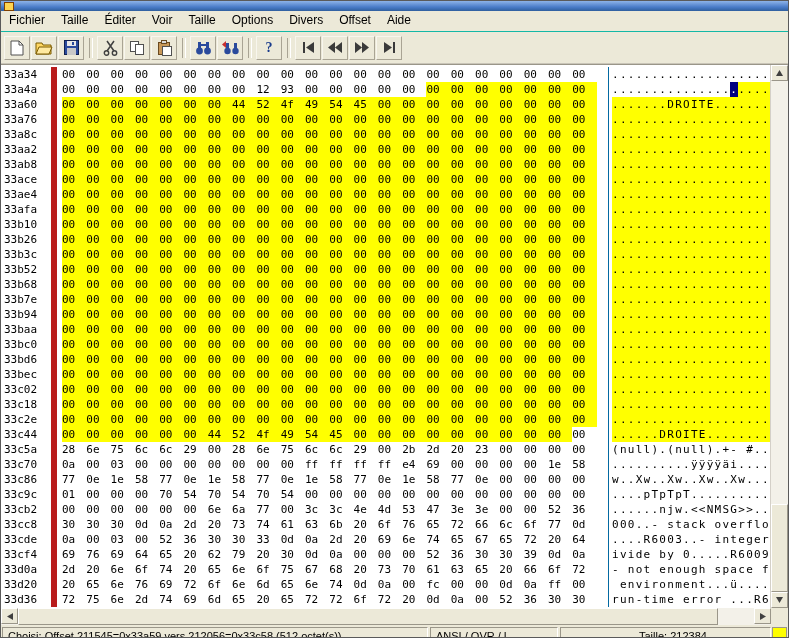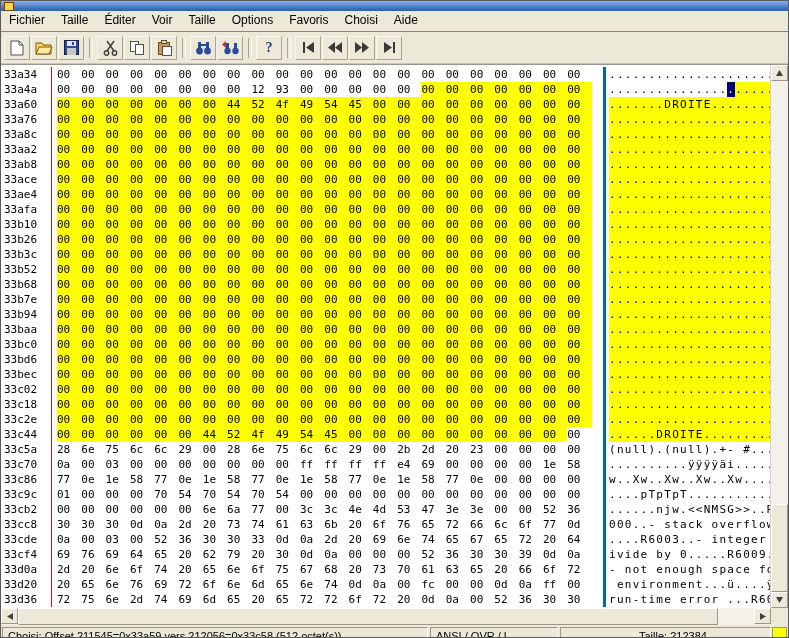--- a/index.html
+++ b/index.html
@@ -8,22 +8,22 @@
   .appicon{width:8px;height:7px;margin-left:3px;background:#ffd54f;border:1px solid #804000}
   .menubar{height:20px;display:flex;padding-left:0;background:#ece9d8;border-bottom:1px solid #14b8a6}
   .mitem{font-size:12px;padding:2px 8px;color:#000;cursor:default}
   .toolbar{height:27px;display:flex;align-items:center;padding:2px 3px;background:#ece9d8;border-bottom:1px solid #c9c5b8}
   .tbtn{width:24px;height:22px;display:flex;align-items:center;justify-content:center;border:1px solid;border-color:#f8f6ee #a9a494 #a9a494 #f8f6ee;background:#ece9d8;margin-right:1px}
   .tsep{width:2px;height:20px;border-left:1px solid #a9a494;border-right:1px solid #fff;margin:0 4px}
   .helpglyph{font-weight:bold;font-size:14px;color:#1a3c8c;font-family:"Liberation Serif",serif}
   .main{height:543px;display:flex;background:#fff;border-top:1px solid #9a9689}
   .grid{width:772px;padding-top:2px;overflow:hidden}
   .hexrow{display:flex;height:15px;line-height:15px;font-family:"DejaVu Sans Mono",monospace;font-size:11px;white-space:pre}
-  .off{width:47px;flex:none;padding-left:3px;border-right:1px solid #b91c1c;color:#000}
-  .bytes{width:546px;flex:none;padding-left:5px;border-right:3px solid #0369a1}
+  .off{width:47px;flex:none;padding-left:3px;border-right:6px solid #b91c1c;color:#000}
+  .bytes{width:546px;flex:none;padding-left:5px;border-right:1px solid #0369a1}
   .b{display:inline-block;width:24.3px}
   .ascii{width:178px;flex:none;padding-left:3px}
   .a{display:inline-block;width:7.9px;overflow:hidden}
   .sel{background:var(--sel,#ffff00)}
   .cur{background:var(--cur,#000080);color:#fff}
   .vscroll{width:17px;flex:none;background:#f3f1e9;border-left:1px solid #d4d0c8;display:flex;flex-direction:column}
   .sbtn{width:17px;height:16px;background:#ece9d8;border:1px solid;border-color:#fff #9a9689 #9a9689 #fff;display:flex;align-items:center;justify-content:center;flex:none;box-sizing:border-box}
   .vtrack{flex:1;display:flex;flex-direction:column}
   .vthumb{margin-top:auto;height:88px;background:#ece9d8;border:1px solid;border-color:#fff #9a9689 #9a9689 #fff;box-sizing:border-box}
   .hscrollrow{height:17px;display:flex}
@@ -47,22 +47,22 @@
   <span></span>
 </div>
 
 <div class="menubar">
     <span class="mitem">Fichier</span>
     <span class="mitem">Taille</span>
     <span class="mitem">Éditer</span>
     <span class="mitem">Voir</span>
     <span class="mitem">Taille</span>
     <span class="mitem">Options</span>
-    <span class="mitem">Favoris</span>
-    <span class="mitem">Choisi</span>
+    <span class="mitem">Divers</span>
+    <span class="mitem">Offset</span>
     <span class="mitem">Aide</span>
   </div>
 
 <div class="toolbar">
     <div class="tbtn">
       <span>
         <svg width="14" height="16" viewBox="0 0 14 16">
           <path d="M1 1h8l4 4v10H1z" fill="#fff" stroke="#505050"></path>
           <path d="M9 1v4h4" fill="none" stroke="#505050"></path>
         </svg>

